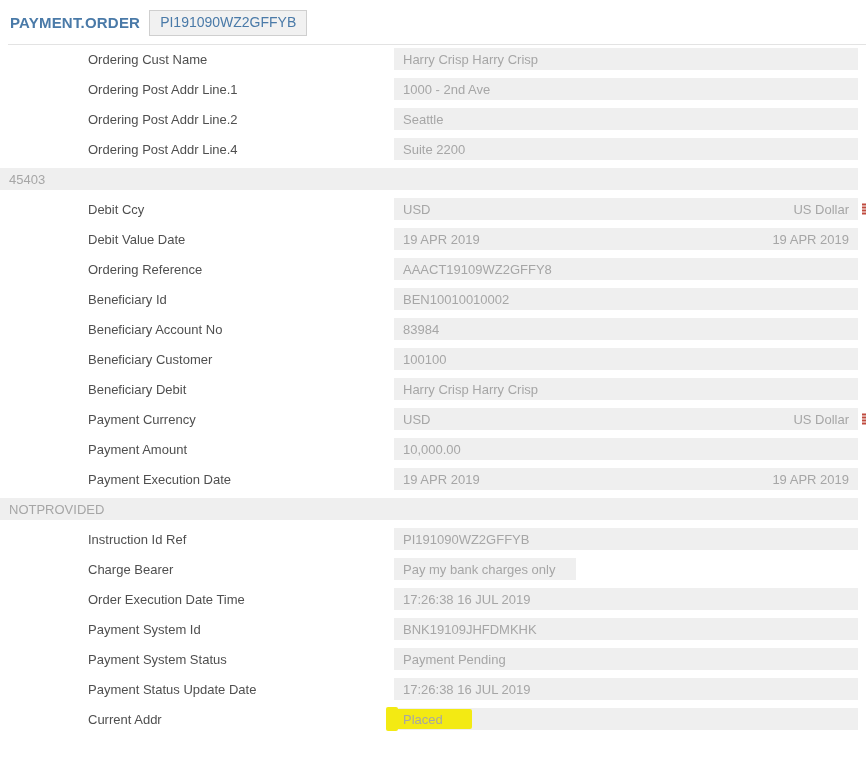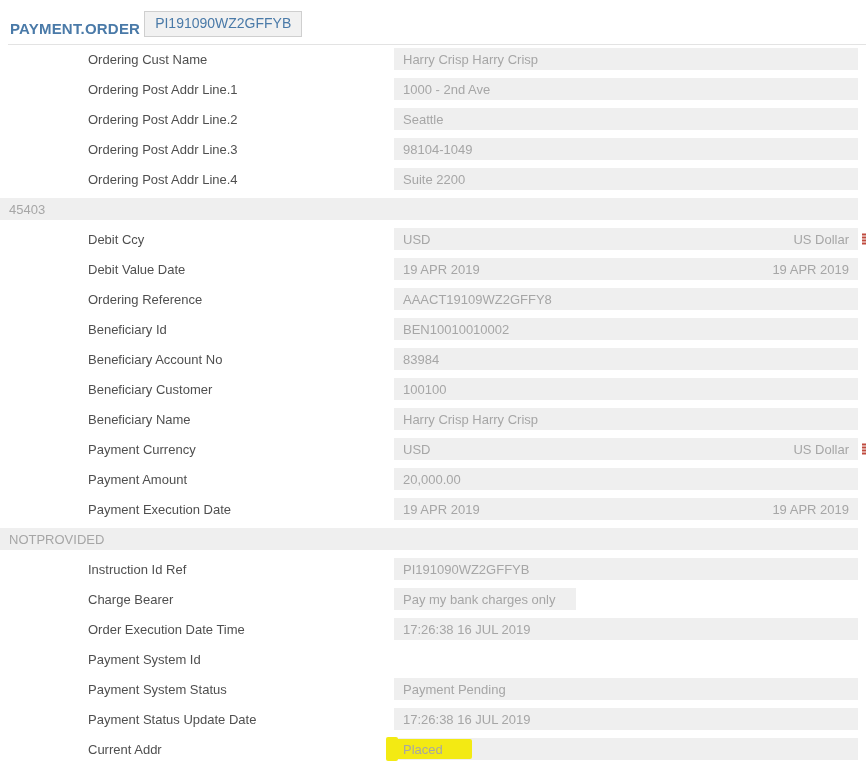--- a/index.html
+++ b/index.html
@@ -11,21 +11,21 @@
     --lookup-red:#bf4b3e;
   }
   *{box-sizing:border-box;}
   html,body{margin:0;padding:0;}
   body{
     width:866px;height:784px;overflow:hidden;background:#fff;
     font-family:"Liberation Sans", sans-serif;
   }
 
   .topbar{
-    display:flex;align-items:flex-end;gap:4px;
+    display:flex;align-items:center;gap:9px;
     padding:8px 0 7px 10px;height:44px;
   }
   .title{
     color:var(--accent-blue);
     font-size:15px;font-weight:bold;letter-spacing:.2px;
   }
   .record-id{
     background:#f1f1f1;border:1px solid #cfcfcf;
     color:var(--accent-blue);font-size:14px;
     padding:3px 10px 4px;line-height:17px;
@@ -101,29 +101,20 @@
   <div class="row">
     <span class="flabel">Ordering Post Addr Line.2</span>
     <div class="fbox">
 
       <span class="fval">Seattle</span>
       <span class="fsec"></span>
     </div>
 
   </div>
 
-  <div class="row">
-    <span class="flabel">Ordering Post Addr Line.3</span>
-    <div class="fbox">
-
-      <span class="fval">98104-1049</span>
-      <span class="fsec"></span>
-    </div>
-
-  </div>
 
   <div class="row">
     <span class="flabel">Ordering Post Addr Line.4</span>
     <div class="fbox">
 
       <span class="fval">Suite 2200</span>
       <span class="fsec"></span>
     </div>
 
   </div>
@@ -196,21 +187,21 @@
     <span class="flabel">Beneficiary Customer</span>
     <div class="fbox">
 
       <span class="fval">100100</span>
       <span class="fsec"></span>
     </div>
 
   </div>
 
   <div class="row">
-    <span class="flabel">Beneficiary Name</span>
+    <span class="flabel">Beneficiary Debit</span>
     <div class="fbox">
 
       <span class="fval">Harry Crisp Harry Crisp</span>
       <span class="fsec"></span>
     </div>
 
   </div>
 
   <div class="row">
     <span class="flabel">Payment Currency</span>
@@ -224,21 +215,21 @@
           <i></i>
           <i></i>
           <i></i>
     </span>
   </div>
 
   <div class="row">
     <span class="flabel">Payment Amount</span>
     <div class="fbox">
 
-      <span class="fval">20,000.00</span>
+      <span class="fval">10,000.00</span>
       <span class="fsec"></span>
     </div>
 
   </div>
 
   <div class="row">
     <span class="flabel">Payment Execution Date</span>
     <div class="fbox">
 
       <span class="fval">19 APR 2019</span>
@@ -281,20 +272,25 @@
     <div class="fbox">
 
       <span class="fval">17:26:38 16 JUL 2019</span>
       <span class="fsec"></span>
     </div>
 
   </div>
 
   <div class="row">
     <span class="flabel">Payment System Id</span>
+    <div class="fbox">
+
+      <span class="fval">BNK19109JHFDMKHK</span>
+      <span class="fsec"></span>
+    </div>
 
   </div>
 
   <div class="row">
     <span class="flabel">Payment System Status</span>
     <div class="fbox">
 
       <span class="fval">Payment Pending</span>
       <span class="fsec"></span>
     </div>

